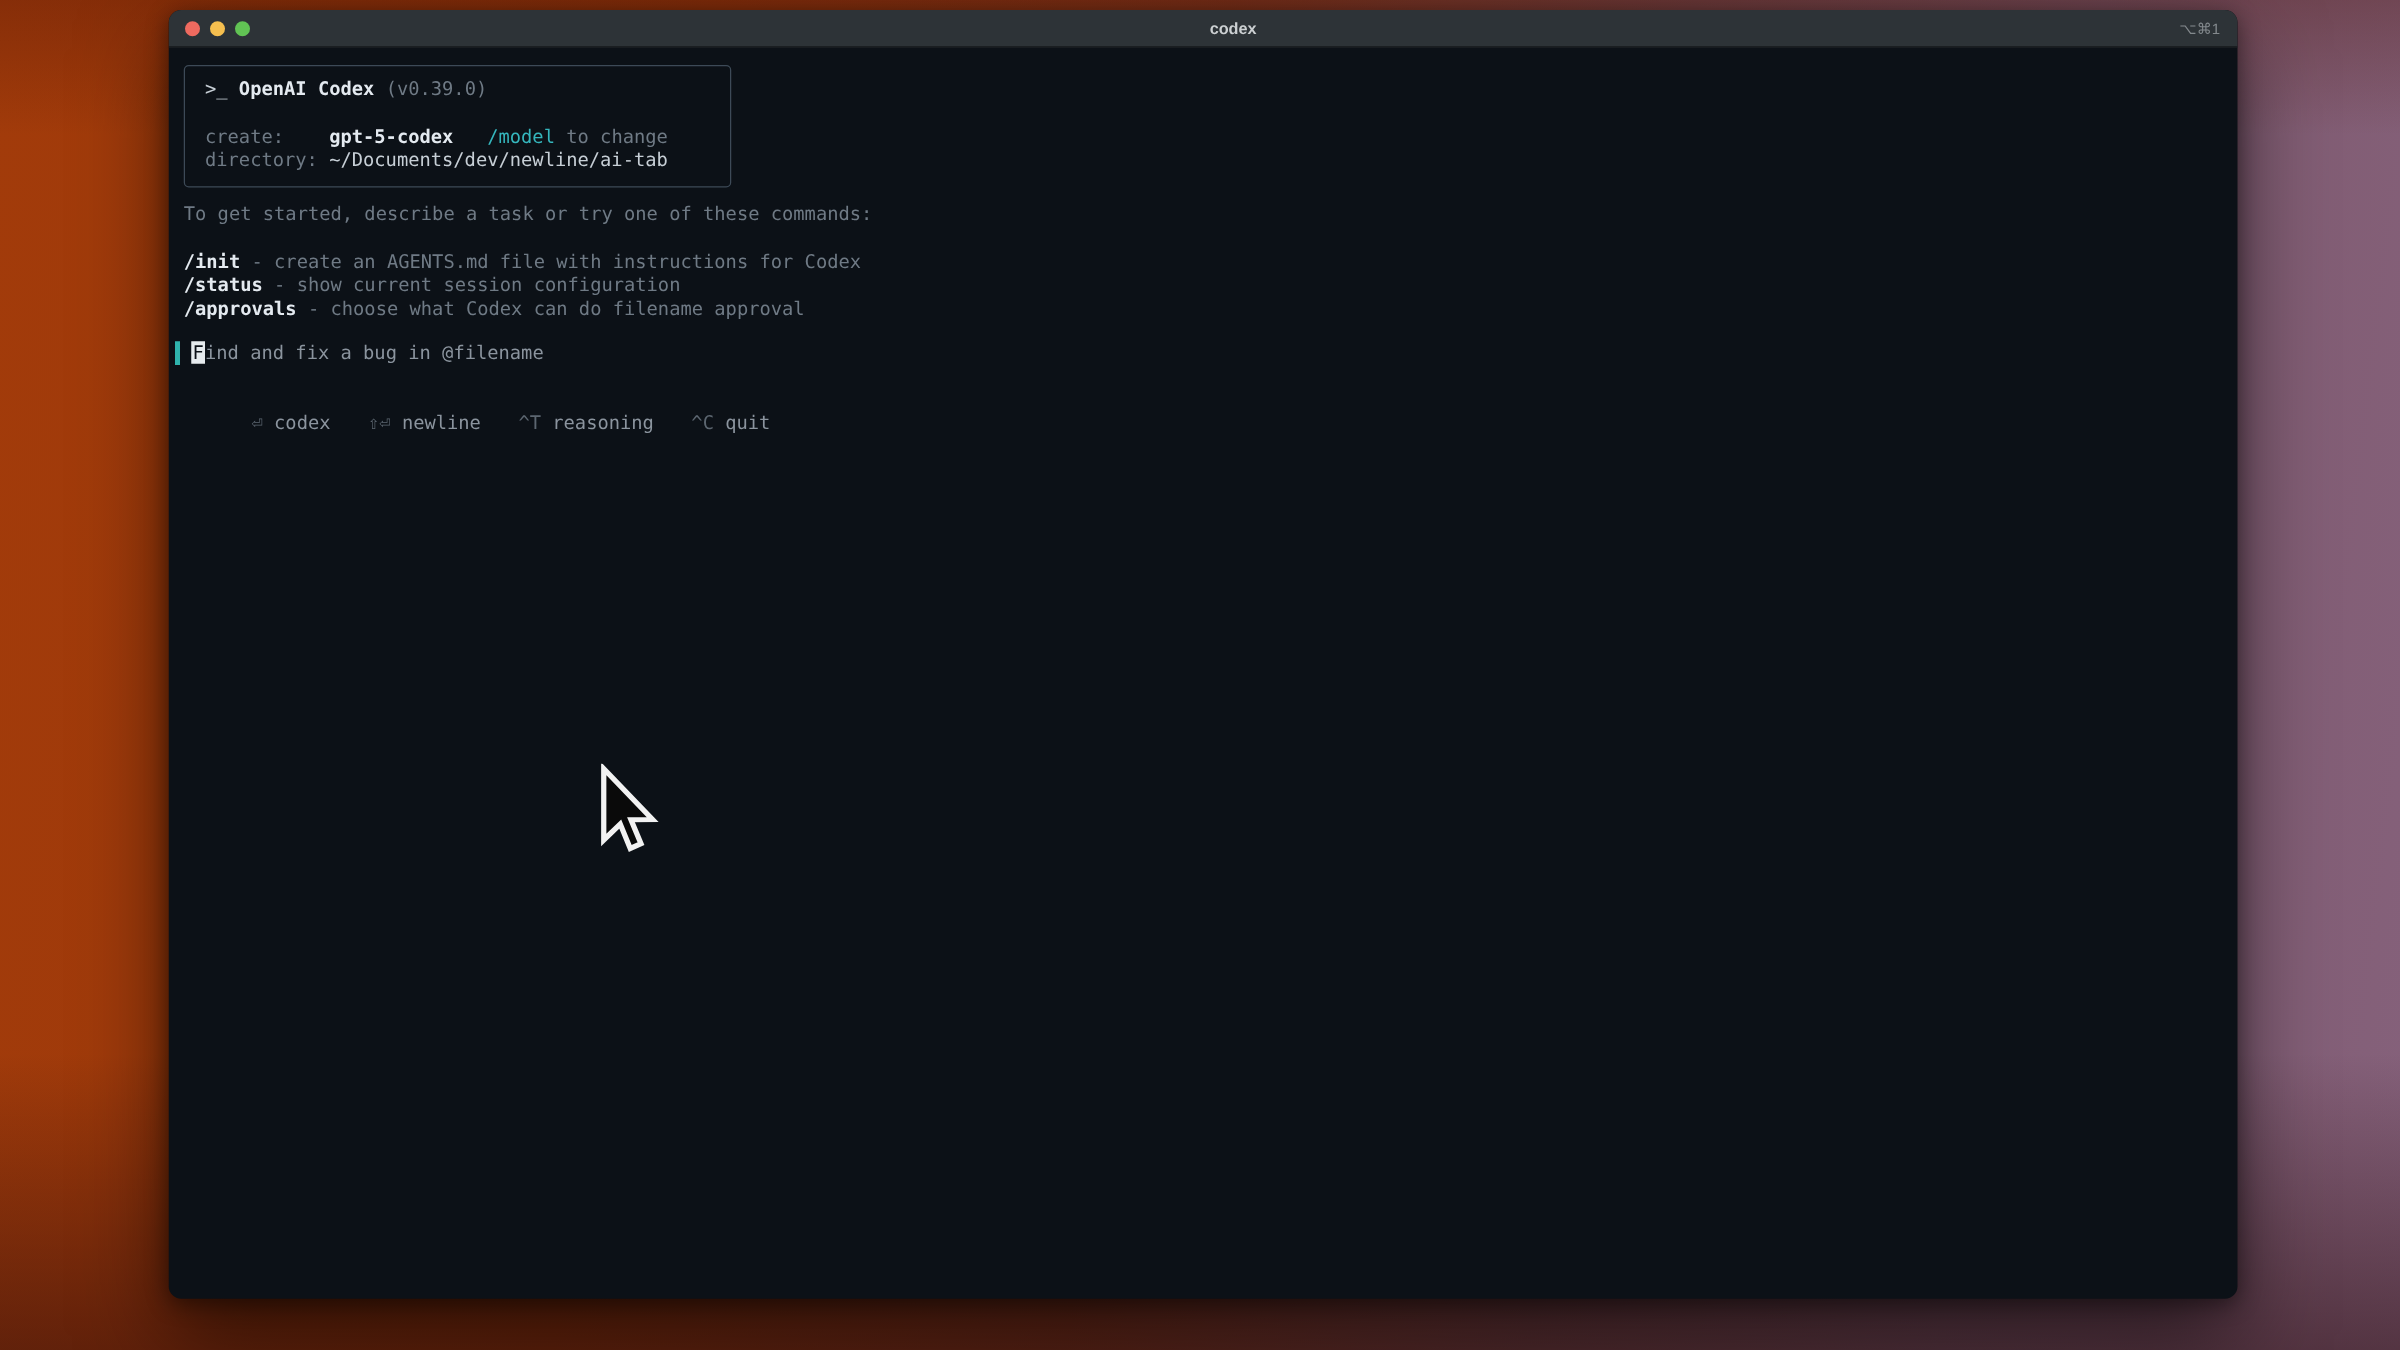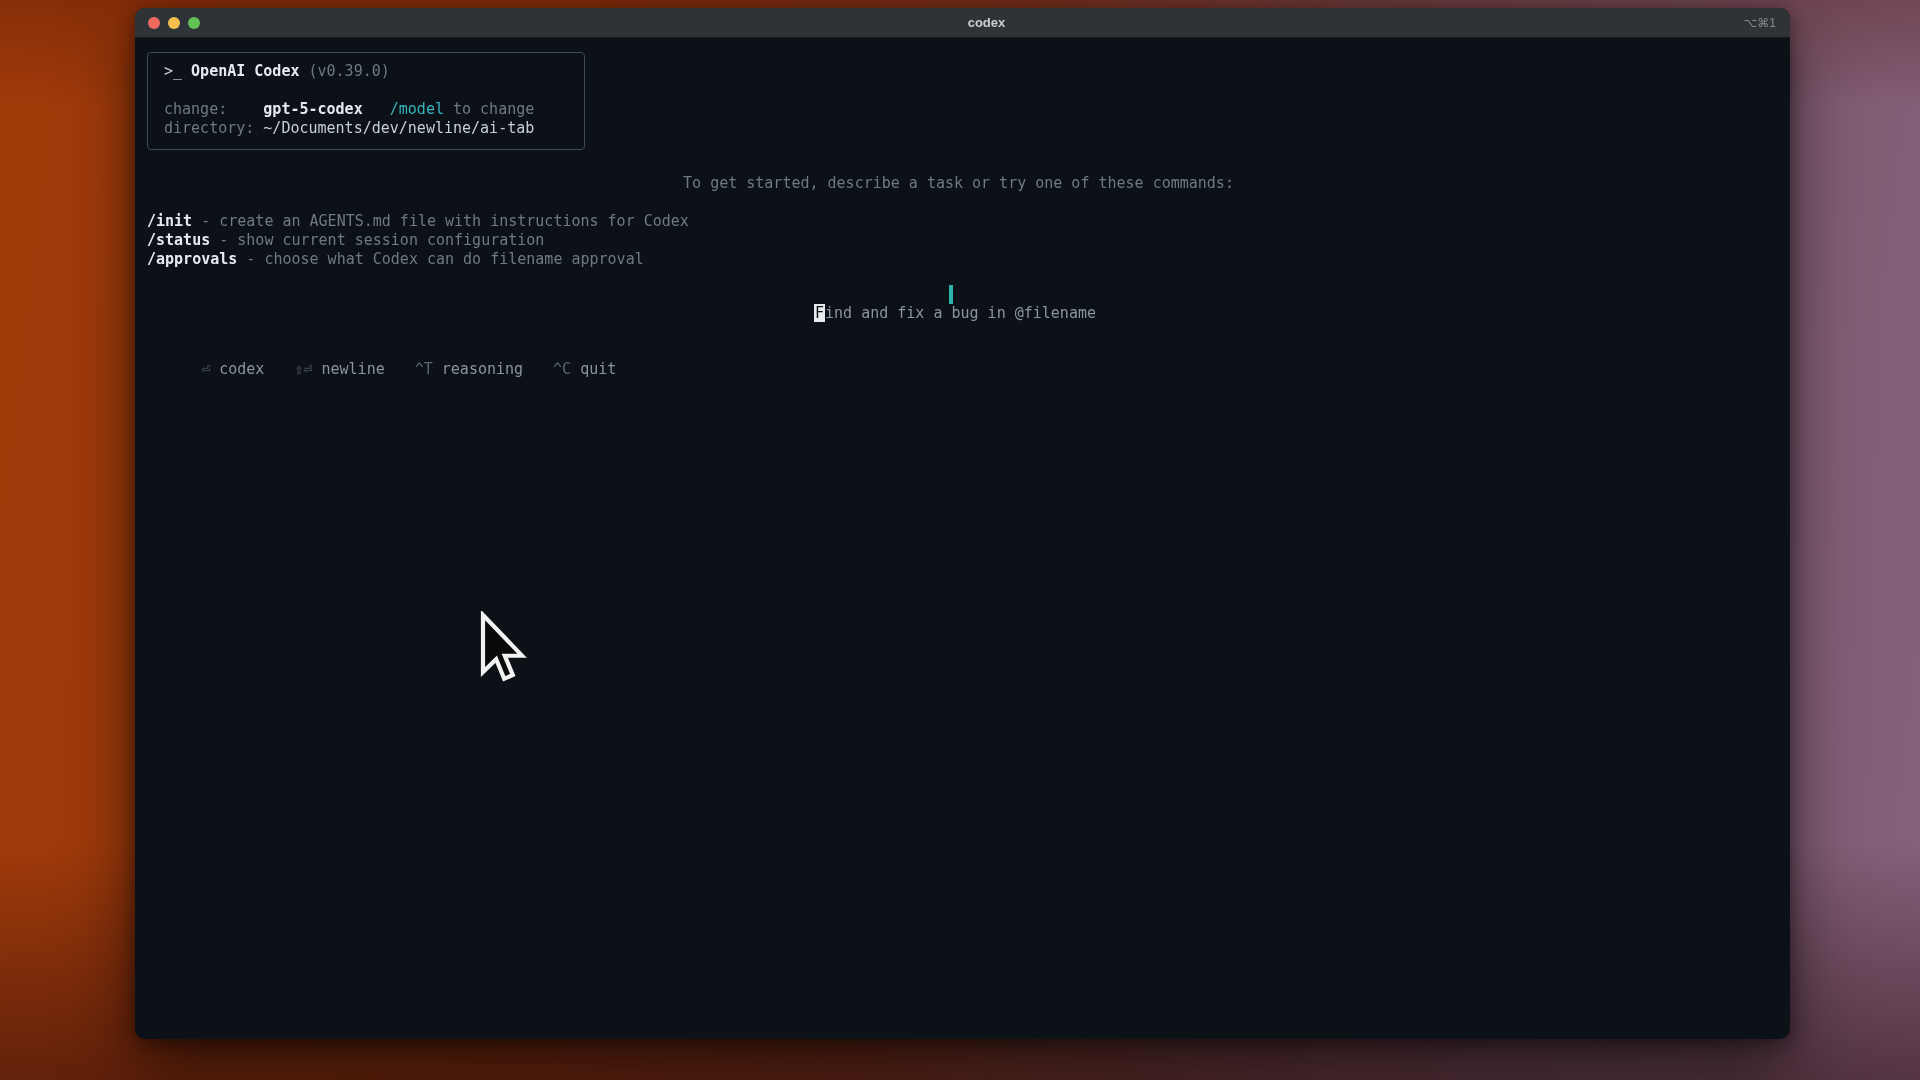--- a/index.html
+++ b/index.html
@@ -53,26 +53,26 @@
   .banner-box {
     display:inline-block;
     border:1px solid #3d4a57; border-radius:4px;
     padding:9px 18px 11px 16px;
     min-width:438px;
   }
   .banner-line { white-space:pre; }
   .blank-line { height:19px; }
   .field-label { display:inline-block; width:11ch; color:#6f7a85; }
 
-  .intro { margin-top:24px; white-space:pre;text-align:center; }
+  .intro { margin-top:12px; white-space:pre; }
 
   .commands { margin-top:19px; }
   .command-line { white-space:pre; }
 
-  .composer { margin-top:16px; display:flex; align-items:center; margin-left:-7px;flex-direction:column; }
+  .composer { margin-top:16px; display:flex; align-items:center; margin-left:-7px; }
   .composer-bar { width:4px; height:19px; background:#2fb3ad; margin-right:9px; flex:none; }
   .cursor-block { background:#e6ebee; color:#0c1117; padding:0 1px; }
   .composer-text { white-space:pre; color:#8b949e; }
 
   .footer { margin-top:18px; white-space:pre; }
   .hint { margin-right:30px; }
   .hint .key { color:#5c6670; }
   .hint .lbl { color:#8b949e; }
 
   
@@ -91,21 +91,21 @@
     </div>
     <div class="titlebar-title">codex</div>
     <div class="titlebar-shortcut">⌥⌘1</div>
   </div>
 
   <div class="terminal">
 
     <div class="banner-box">
       <div class="banner-line"><span class="plain">&gt;_</span><span> </span><span class="bright">OpenAI Codex</span><span> </span><span class="dim">(v0.39.0)</span></div>
       <div class="blank-line"></div>
-      <div class="banner-line"><span class="field-label">change:</span><span class="bright">gpt-5-codex</span><span>   </span><span class="teal">/model</span><span class="dim"> to change</span></div>
+      <div class="banner-line"><span class="field-label">create:</span><span class="bright">gpt-5-codex</span><span>   </span><span class="teal">/model</span><span class="dim"> to change</span></div>
       <div class="banner-line"><span class="field-label">directory:</span><span class="plain">~/Documents/dev/newline/ai-tab</span></div>
     </div>
 
     <div class="intro dim">To get started, describe a task or try one of these commands:</div>
 
     <div class="commands">
       <div class="command-line"><span class="bright">/init</span><span class="dim"> - create an AGENTS.md file with instructions for Codex</span></div>
       <div class="command-line"><span class="bright">/status</span><span class="dim"> - show current session configuration</span></div>
       <div class="command-line"><span class="bright">/approvals</span><span class="dim"> - choose what Codex can do filename approval</span></div>
     </div>

